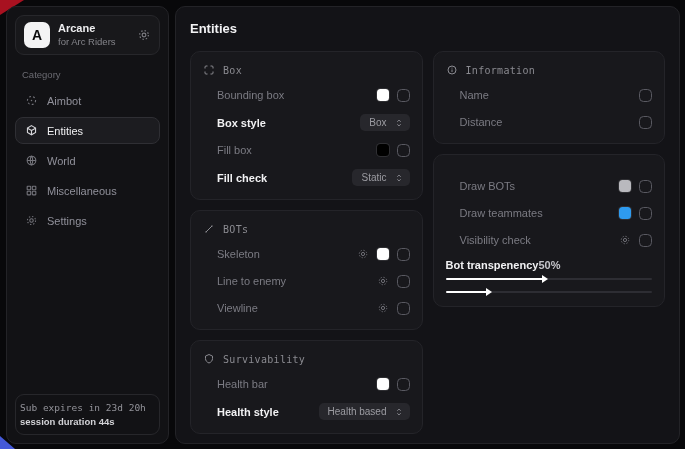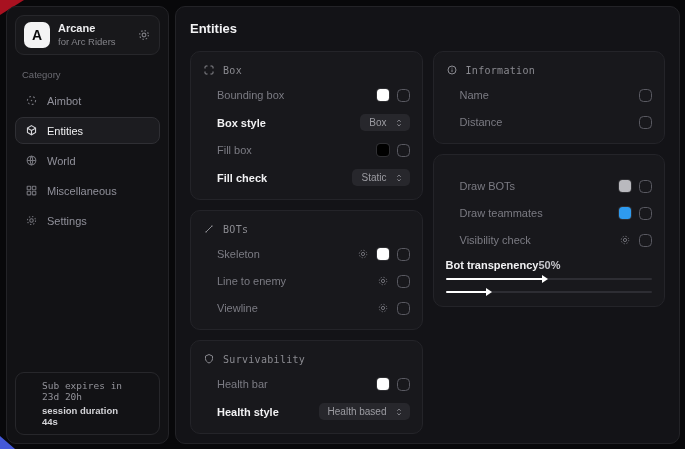--- a/index.html
+++ b/index.html
@@ -34,21 +34,21 @@
   .category { font-size:9.5px; color:#6b6b72; margin:14px 7px 7px; }
 
   .nav { display:flex; flex-direction:column; gap:3px; }
   .nav-item { display:flex; align-items:center; gap:9px; padding:6px 9px;
     border-radius:8px; border:1px solid transparent; color:#90909a; font-size:11px; }
   .nav-item svg { width:13px; height:13px; color:#75757c; flex:none; }
   .nav-item.active { background:#1c1c20; border-color:#2f2f34; color:#f0f0f2; }
   .nav-item.active svg { color:#d8d8dc; }
 
   .spacer { flex:1; }
-  .footer-card { border:1px solid #27272b; border-radius:9px; padding:7px 26px; }
+  .footer-card { border:1px solid #27272b; border-radius:9px; padding:7px 4px; }
   .footer-line1 { font-family:"DejaVu Sans Mono", monospace; font-size:9.5px; color:#93939a; }
   .footer-line2 { font-size:9.5px; color:#d3d3d7; font-weight:700; margin-top:3px; }
 
   
   .main { flex:1; background:#131317; border:1px solid #232327; border-radius:10px;
     padding:13px 14px; overflow:hidden; }
   .page-title { font-size:13px; font-weight:700; color:#f2f2f4; margin:1px 0 15px; }
   .columns { display:flex; gap:10px; align-items:flex-start; }
   .col { flex:1; display:flex; flex-direction:column; gap:10px; min-width:0; }
 

